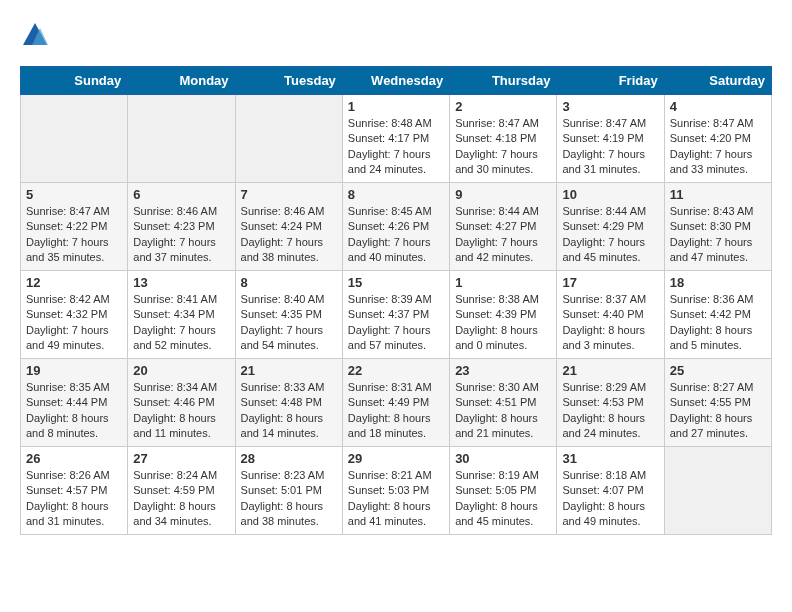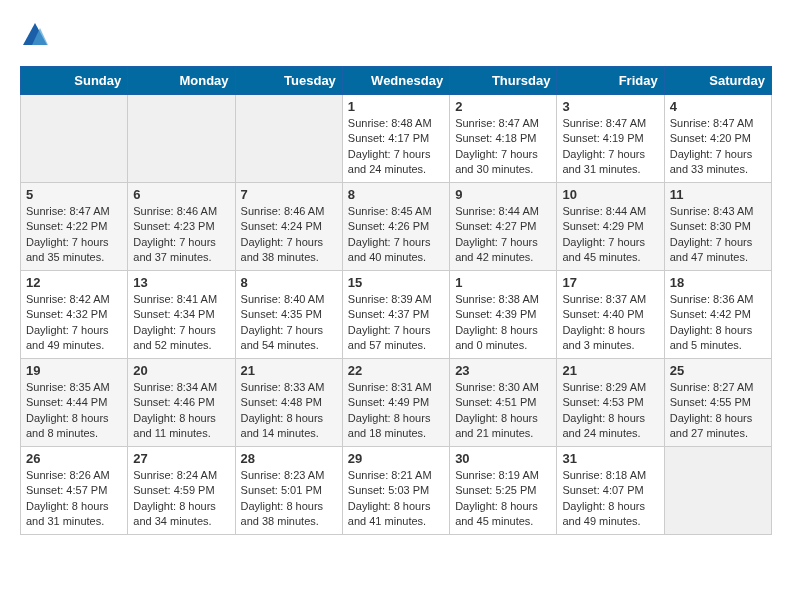--- a/index.html
+++ b/index.html
@@ -251,21 +251,21 @@
           <td>
             <span class="day-num">28</span>
             <div class="cell-content"><span>Sunrise: 8:23 AM</span><br><span>Sunset: 5:01 PM</span><br><span>Daylight: 8 hours</span><br><span>and 38 minutes.</span></div>
           </td>
           <td>
             <span class="day-num">29</span>
             <div class="cell-content"><span>Sunrise: 8:21 AM</span><br><span>Sunset: 5:03 PM</span><br><span>Daylight: 8 hours</span><br><span>and 41 minutes.</span></div>
           </td>
           <td>
             <span class="day-num">30</span>
-            <div class="cell-content"><span>Sunrise: 8:19 AM</span><br><span>Sunset: 5:25 PM</span><br><span>Daylight: 8 hours</span><br><span>and 45 minutes.</span></div>
+            <div class="cell-content"><span>Sunrise: 8:19 AM</span><br><span>Sunset: 5:05 PM</span><br><span>Daylight: 8 hours</span><br><span>and 45 minutes.</span></div>
           </td>
           <td>
             <span class="day-num">31</span>
             <div class="cell-content"><span>Sunrise: 8:18 AM</span><br><span>Sunset: 4:07 PM</span><br><span>Daylight: 8 hours</span><br><span>and 49 minutes.</span></div>
           </td>
           <td class="empty-cell"></td>
         </tr>
       </tbody>
   </table>
 </div>

